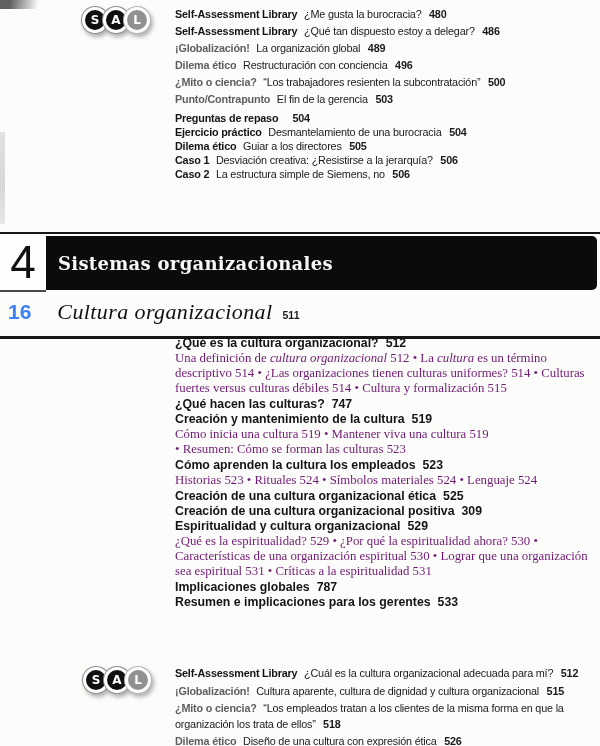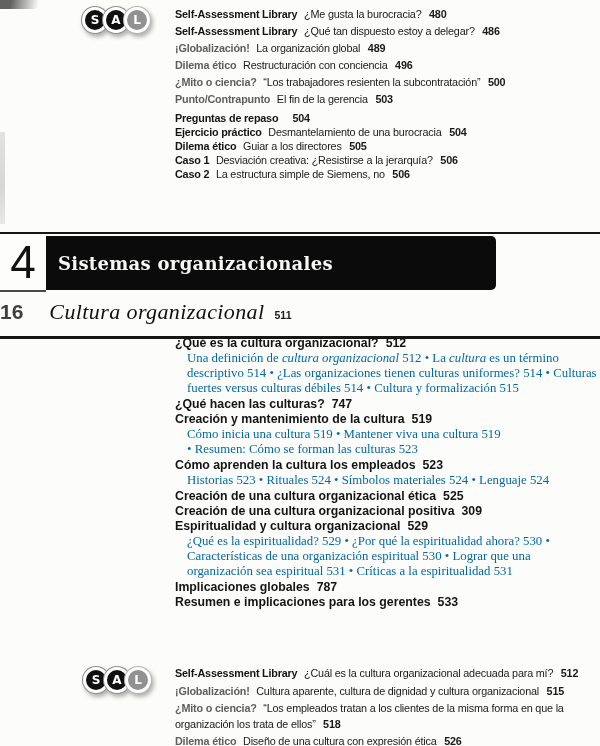--- a/index.html
+++ b/index.html
@@ -35,35 +35,35 @@
   .review-list .feat-item{line-height:14px;}
   .features-bottom .feat-item{line-height:15.5px;margin-bottom:2px;}
   .feat-label{font-weight:700;margin-right:7px;color:#141414;}
   .feat-label.gray{color:#5e5e5e;}
   .feat-page{font-weight:700;margin-left:8px;}
   
   .rule-top{position:absolute;left:0;top:232px;width:600px;height:2px;background:#161616;}
   .part-num-box{position:absolute;left:0;top:234px;width:46px;height:56px;background:#fdfdfc;
     border-bottom:2px solid #4a4a4a;display:flex;align-items:center;justify-content:center;}
   .part-num{font:400 46px/52px "Liberation Sans",sans-serif;color:#111;}
-  .part-bar{position:absolute;left:46px;top:236px;width:450px;height:54px;background:#0b0b0b;
+  .part-bar{position:absolute;left:46px;top:236px;width:551px;height:54px;background:#0b0b0b;
     border-radius:0 5px 5px 0;display:flex;align-items:center;text-align:right;}
   .part-title{color:#f7f7f5;font:700 18px "DejaVu Serif",serif;letter-spacing:.3px;padding-left:12px;}
   
   .chapter-row{position:absolute;left:0;top:299px;width:600px;display:flex;align-items:baseline;}
-  .chapter-num{margin-left:0;font:700 21px "Liberation Sans",sans-serif;color:#404040;}
+  .chapter-num{margin-left:8px;font:700 21px "Liberation Sans",sans-serif;color:#3b82f6;}
   .chapter-title{margin-left:26px;font:italic 22px "Liberation Serif",serif;letter-spacing:.4px;color:#101010;}
   .chapter-page{margin-left:10px;font:700 10.5px "Liberation Sans",sans-serif;color:#1a1a1a;}
   .rule-mid{position:absolute;left:0;top:336px;width:600px;height:3px;background:#161616;}
   
   .toc{position:absolute;left:175px;top:336px;width:424px;}
   .toc-section{margin-bottom:1px;}
   .toc-heading{font:700 12.3px/14px "Liberation Sans",sans-serif;color:#141414;margin-bottom:1px;}
   .toc-heading-page{margin-left:7px;}
-  .toc-body{font:12.8px/15px "Liberation Serif",serif;color:#0369a1;margin-left:12px;}
+  .toc-body{font:12.8px/15px "Liberation Serif",serif;color:#701a75;}
   .toc-body i{font-style:italic;}
 </style>
 </head>
 <body>
 
 <div class="page">
 
   <div class="corner-smudge"></div>
   <div class="edge-smudge"></div>
 

